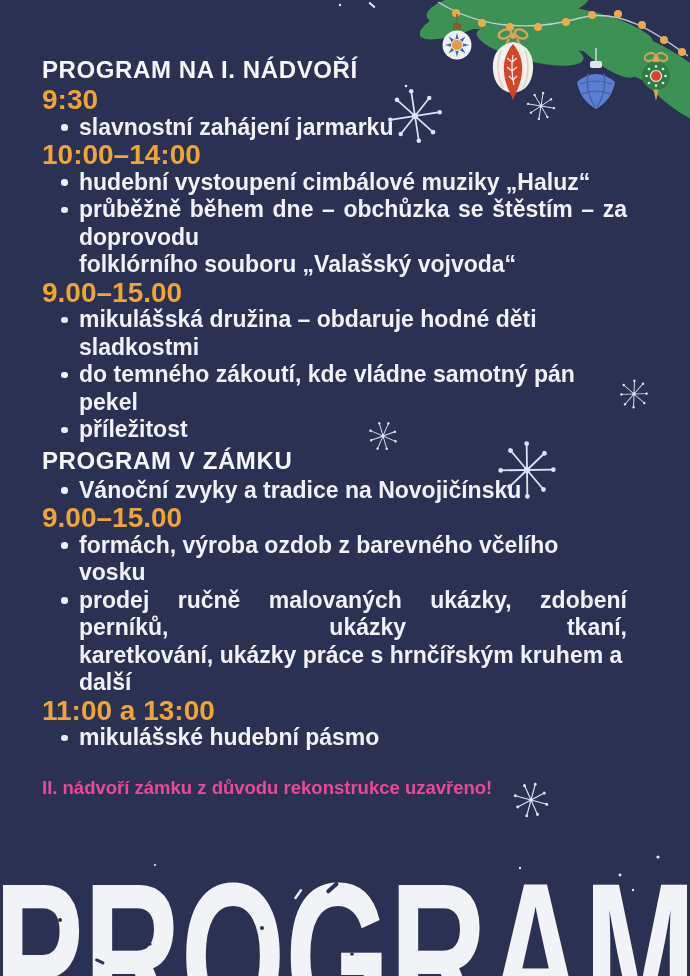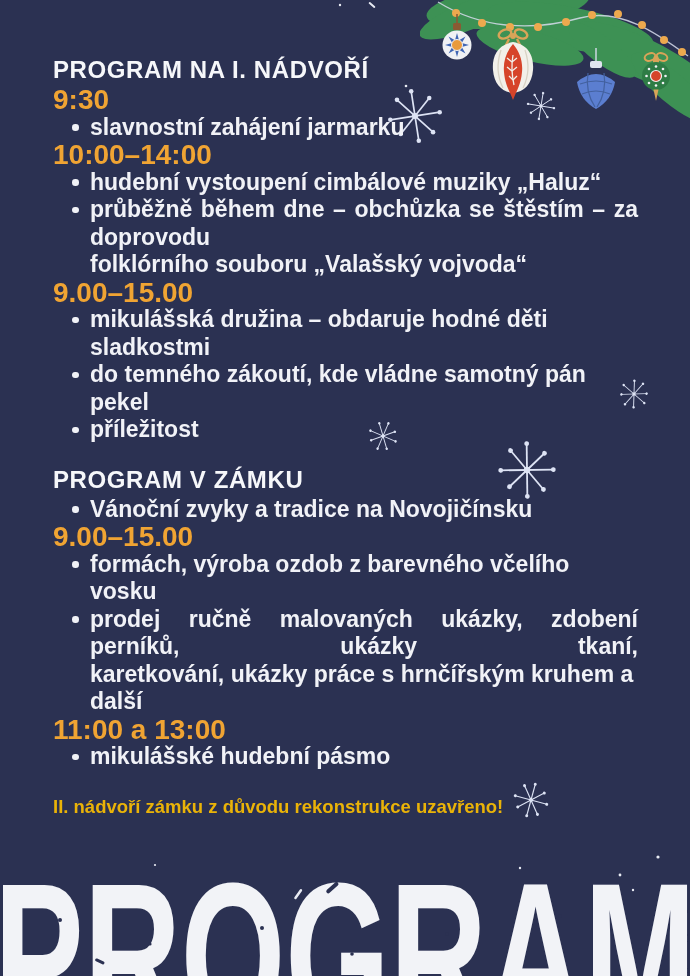--- a/index.html
+++ b/index.html
@@ -2,36 +2,36 @@
 <html><head>
 <meta charset="utf-8">
 <style>
   html,body { margin:0; padding:0; background:#1d2236; }
   .poster {
     position:relative; width:690px; height:976px; margin:0 auto;
     background:#2b3152; overflow:hidden;
     font-family:"Liberation Sans", sans-serif; font-weight:bold;
     color:#f1f2f7;
   }
-  .content { position:absolute; left:53px; top:53px; width:585px; z-index:3; }
+  .content { position:absolute; left:42px; top:53px; width:585px; z-index:3; }
   .section-title {
     font-size:24px; line-height:33px; letter-spacing:0.6px;
     color:#f6f7fa; margin:0;
   }
-  .section--second { margin-top:19px; }
+  .section--second { }
   .time-label { font-size:28px; line-height:27.5px; color:#f0a433; }
   .event-list { margin:0; padding:0; list-style:none; }
   .event-item { position:relative; padding-left:37px; font-size:23px; line-height:27.5px; }
   .bullet {
     position:absolute; left:19px; top:10.5px; width:6.5px; height:6.5px;
     border-radius:50%; background:#f1f2f7;
   }
   .ln { display:block; }
   .stretch { text-align:justify; text-align-last:justify; }
-  .closure-note { margin-top:22px; font-size:18.5px; line-height:27.5px; color:#eab308; }
+  .closure-note { margin-top:22px; font-size:18.5px; line-height:27.5px; color:#ec4899; }
   .flakes-layer { position:absolute; left:0; top:0; z-index:1; pointer-events:none; }
   .branch-layer { position:absolute; left:420px; top:0; z-index:4; pointer-events:none; }
   .footer-layer { position:absolute; left:0; bottom:0; z-index:2; }
   .footer-word-text { font-family:"Liberation Sans", sans-serif; font-weight:bold; }
 </style>
 </head>
 <body>
 
 <div class="poster">
 

